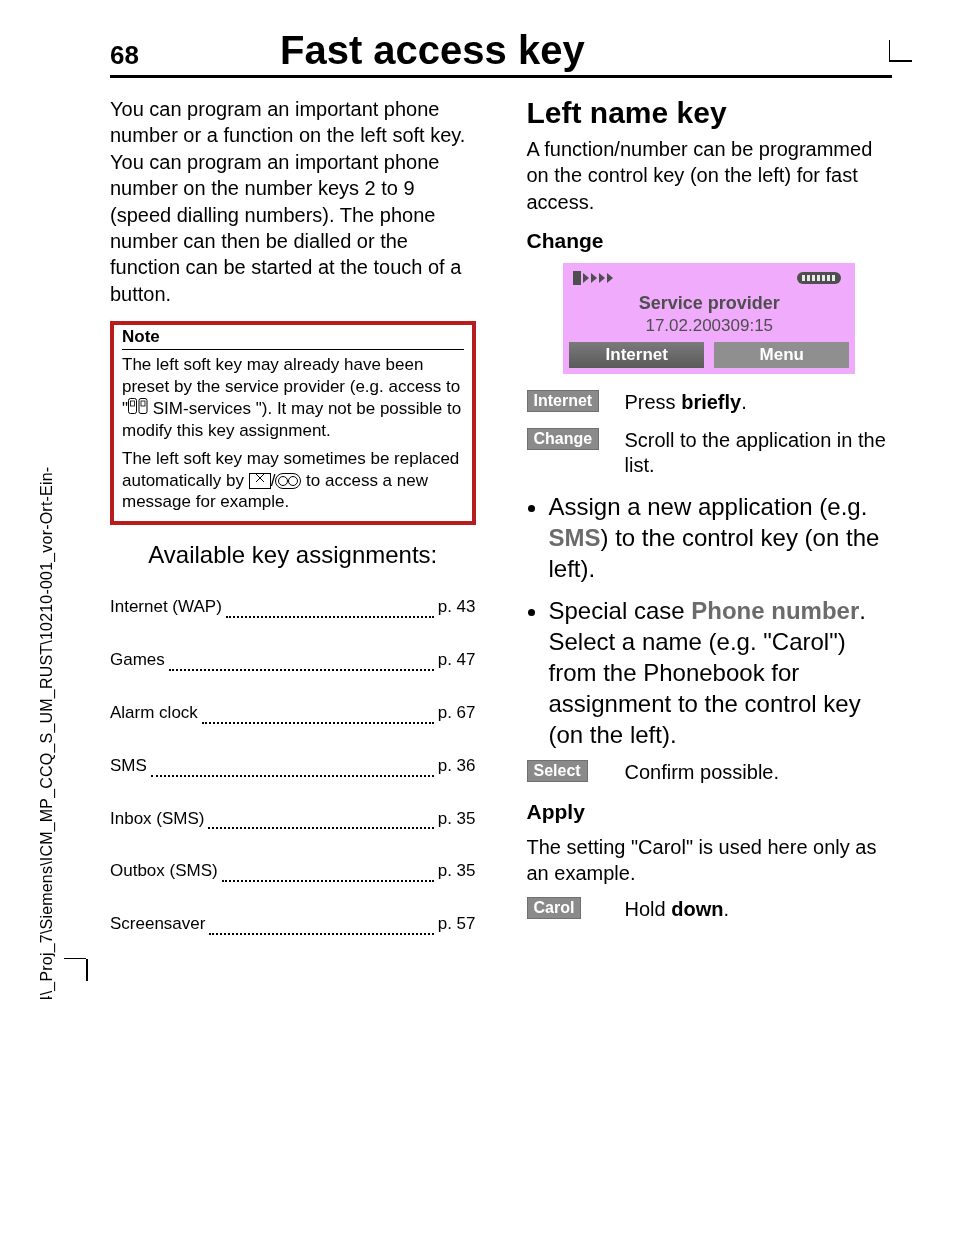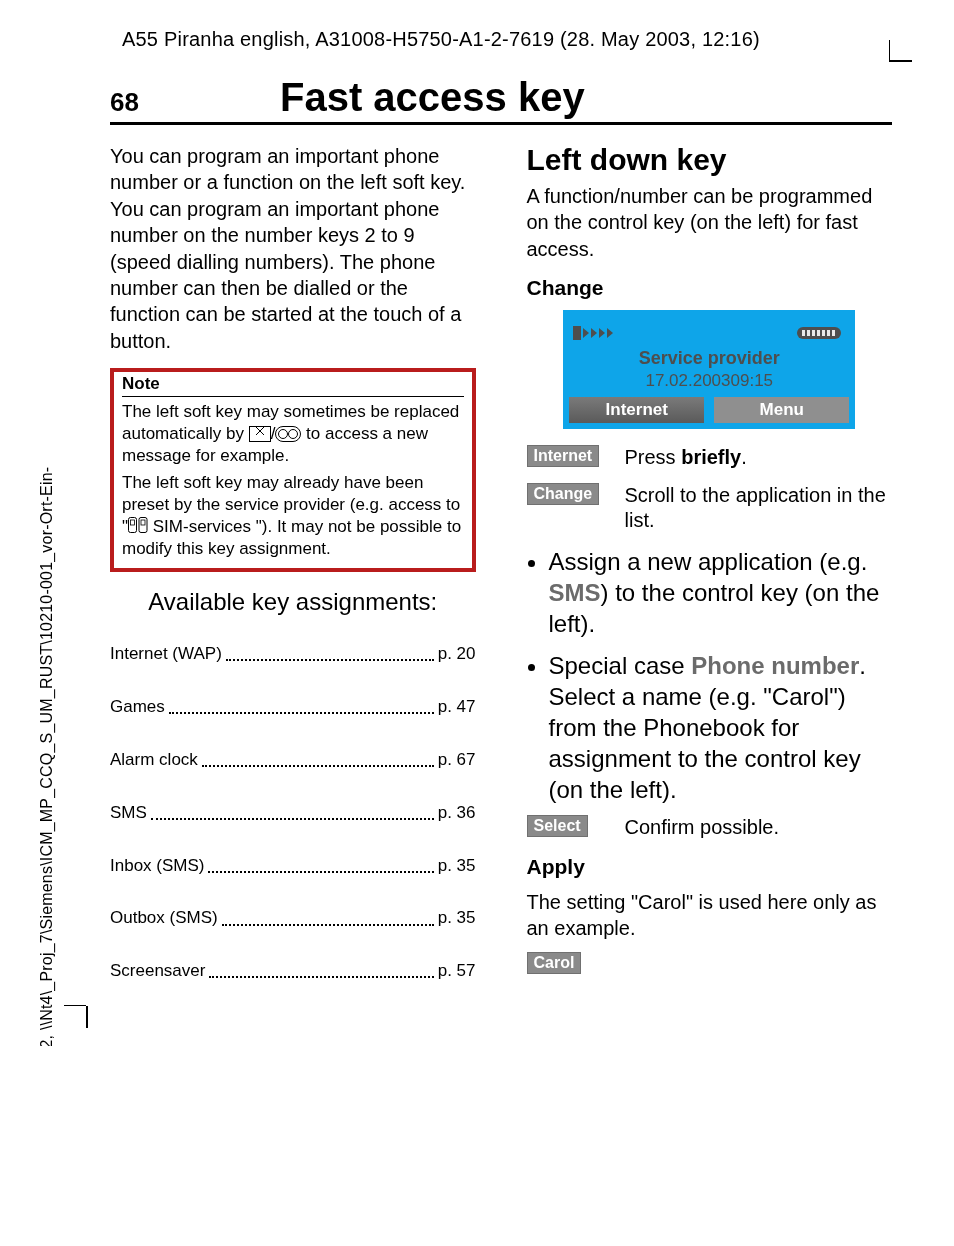--- a/index.html
+++ b/index.html
@@ -122,21 +122,21 @@
     font-size: 24px;
     margin: 0 0 10px 0;
     text-align: center;
   }
   .toc-list {
     font-size: 17px;
     line-height: 1.7;
   }
   .toc-row {
     display: flex;
-    align-items: center;
+    align-items: flex-end;
     white-space: nowrap;
     margin-top: 24px;
   }
   .toc-label { flex: 0 0 auto; }
   .toc-dots {
     flex: 1;
     border-bottom: 2px dotted #000;
     margin: 0 4px 4px 4px;
     height: 0.9em;
   }
@@ -150,22 +150,22 @@
   .h3 {
     font-size: 21px;
     font-weight: 700;
     margin: 14px 0 10px 0;
   }
 
   
   .phone {
     width: 280px;
     margin: 10px auto 16px auto;
-    background: #0ea5e9;
-    padding: 14px 6px 6px 6px;
+    background: #f0abfc;
+    padding: 6px 6px 6px 6px;
   }
   .phone-top {
     display: flex;
     justify-content: space-between;
     padding: 2px 4px;
   }
   .sig-icon, .batt-icon { display: inline-block; }
   .provider {
     text-align: center;
     font-weight: 700;
@@ -257,54 +257,53 @@
 
 <div class="page">
 
   <span class="crop-mark crop-top-h"></span>
   <span class="crop-mark crop-top-v"></span>
   <span class="crop-mark crop-bot-h"></span>
   <span class="crop-mark crop-bot-v"></span>
 
   <div class="side-text">© Siemens AG 2002, \\Nt4\_Proj_7\Siemens\ICM_MP_CCQ_S_UM_RUST\10210-001_vor-Ort-Ein-</div>
 
-  <div class="header-line">A55 Piranha english, A31008-H5750-A1-2-7619 (28. May 2003, 12:16)</div>
 
   <div class="page-heading">
     <div class="page-number">68</div>
     <div class="page-title">Fast access key</div>
   </div>
 
   <div class="columns">
 
     <div class="col-left">
       <p class="body-text">You can program an important phone number or a function on the left soft key. You can program an important phone number on the number keys 2 to 9 (speed dialling numbers). The phone number can then be dialled or the function can be started at the touch of a button.</p>
 
       <div class="note-box">
         <div class="note-title">Note</div>
-        <p class="note-text">
-          <span>The left soft key may sometimes be replaced automatically by </span><span class="env-icon"></span><span>/</span><span class="vm-icon"></span><span> to access a new message for example.</span>
-        </p>
         <p class="note-text">
           <span>The left soft key may already have been preset by the service provider (e.g. access to "</span><span class="sim-icon"><svg width="20" height="16" viewBox="0 0 20 16">
                 <rect x="0.5" y="0.5" width="8" height="15" rx="2" fill="none" stroke="#000" stroke-width="1"></rect>
                 <rect x="2.5" y="3" width="4" height="5" fill="none" stroke="#000" stroke-width="0.8"></rect>
                 <rect x="11" y="0.5" width="8" height="15" rx="2" fill="none" stroke="#000" stroke-width="1"></rect>
                 <rect x="13" y="3" width="4" height="5" fill="none" stroke="#000" stroke-width="0.8"></rect>
               </svg></span>&nbsp;<span>SIM-services</span><span> "). It may not be possible to modify this key assignment.</span>
         </p>
+        <p class="note-text">
+          <span>The left soft key may sometimes be replaced automatically by </span><span class="env-icon"></span><span>/</span><span class="vm-icon"></span><span> to access a new message for example.</span>
+        </p>
       </div>
 
       <p class="avail-heading">Available key assignments:</p>
 
       <div class="toc-list">
         <div class="toc-row">
           <span class="toc-label">Internet (WAP)</span>
           <span class="toc-dots"></span>
-          <span class="toc-page">p. 20</span>
+          <span class="toc-page">p. 43</span>
         </div>
         <div class="toc-row">
           <span class="toc-label">Games</span>
           <span class="toc-dots"></span>
           <span class="toc-page">p. 47</span>
         </div>
         <div class="toc-row">
           <span class="toc-label">Alarm clock</span>
           <span class="toc-dots"></span>
           <span class="toc-page">p. 67</span>
@@ -326,21 +325,21 @@
         </div>
         <div class="toc-row">
           <span class="toc-label">Screensaver</span>
           <span class="toc-dots"></span>
           <span class="toc-page">p. 57</span>
         </div>
       </div>
     </div>
 
     <div class="col-right">
-      <h2 class="h2">Left down key</h2>
+      <h2 class="h2">Left name key</h2>
       <p class="body-text-right">A function/number can be programmed on the control key (on the left) for fast access.</p>
 
       <h3 class="h3">Change</h3>
 
       <div class="phone">
         <div class="phone-top">
           <span class="sig-icon">
             <svg width="44" height="14" viewBox="0 0 44 14">
               <rect x="0" y="0" width="8" height="14" fill="#4e4e4e"></rect>
               <path d="M10 2 L16 7 L10 12 Z" fill="#4e4e4e"></path>
@@ -399,17 +398,20 @@
       <div class="def-row">
         <div class="def-label"><span class="pill">Select</span></div>
         <div class="def-text">Confirm possible.</div>
       </div>
 
       <h3 class="h3">Apply</h3>
       <p class="body-text-right">The setting "Carol" is used here only as an example.</p>
 
       <div class="def-row">
         <div class="def-label"><span class="pill">Carol</span></div>
+        <div class="def-text">
+          <span>Hold </span><b>down</b><span>.</span>
+        </div>
       </div>
 
     </div>
   </div>
 </div>
 
 </body></html>

